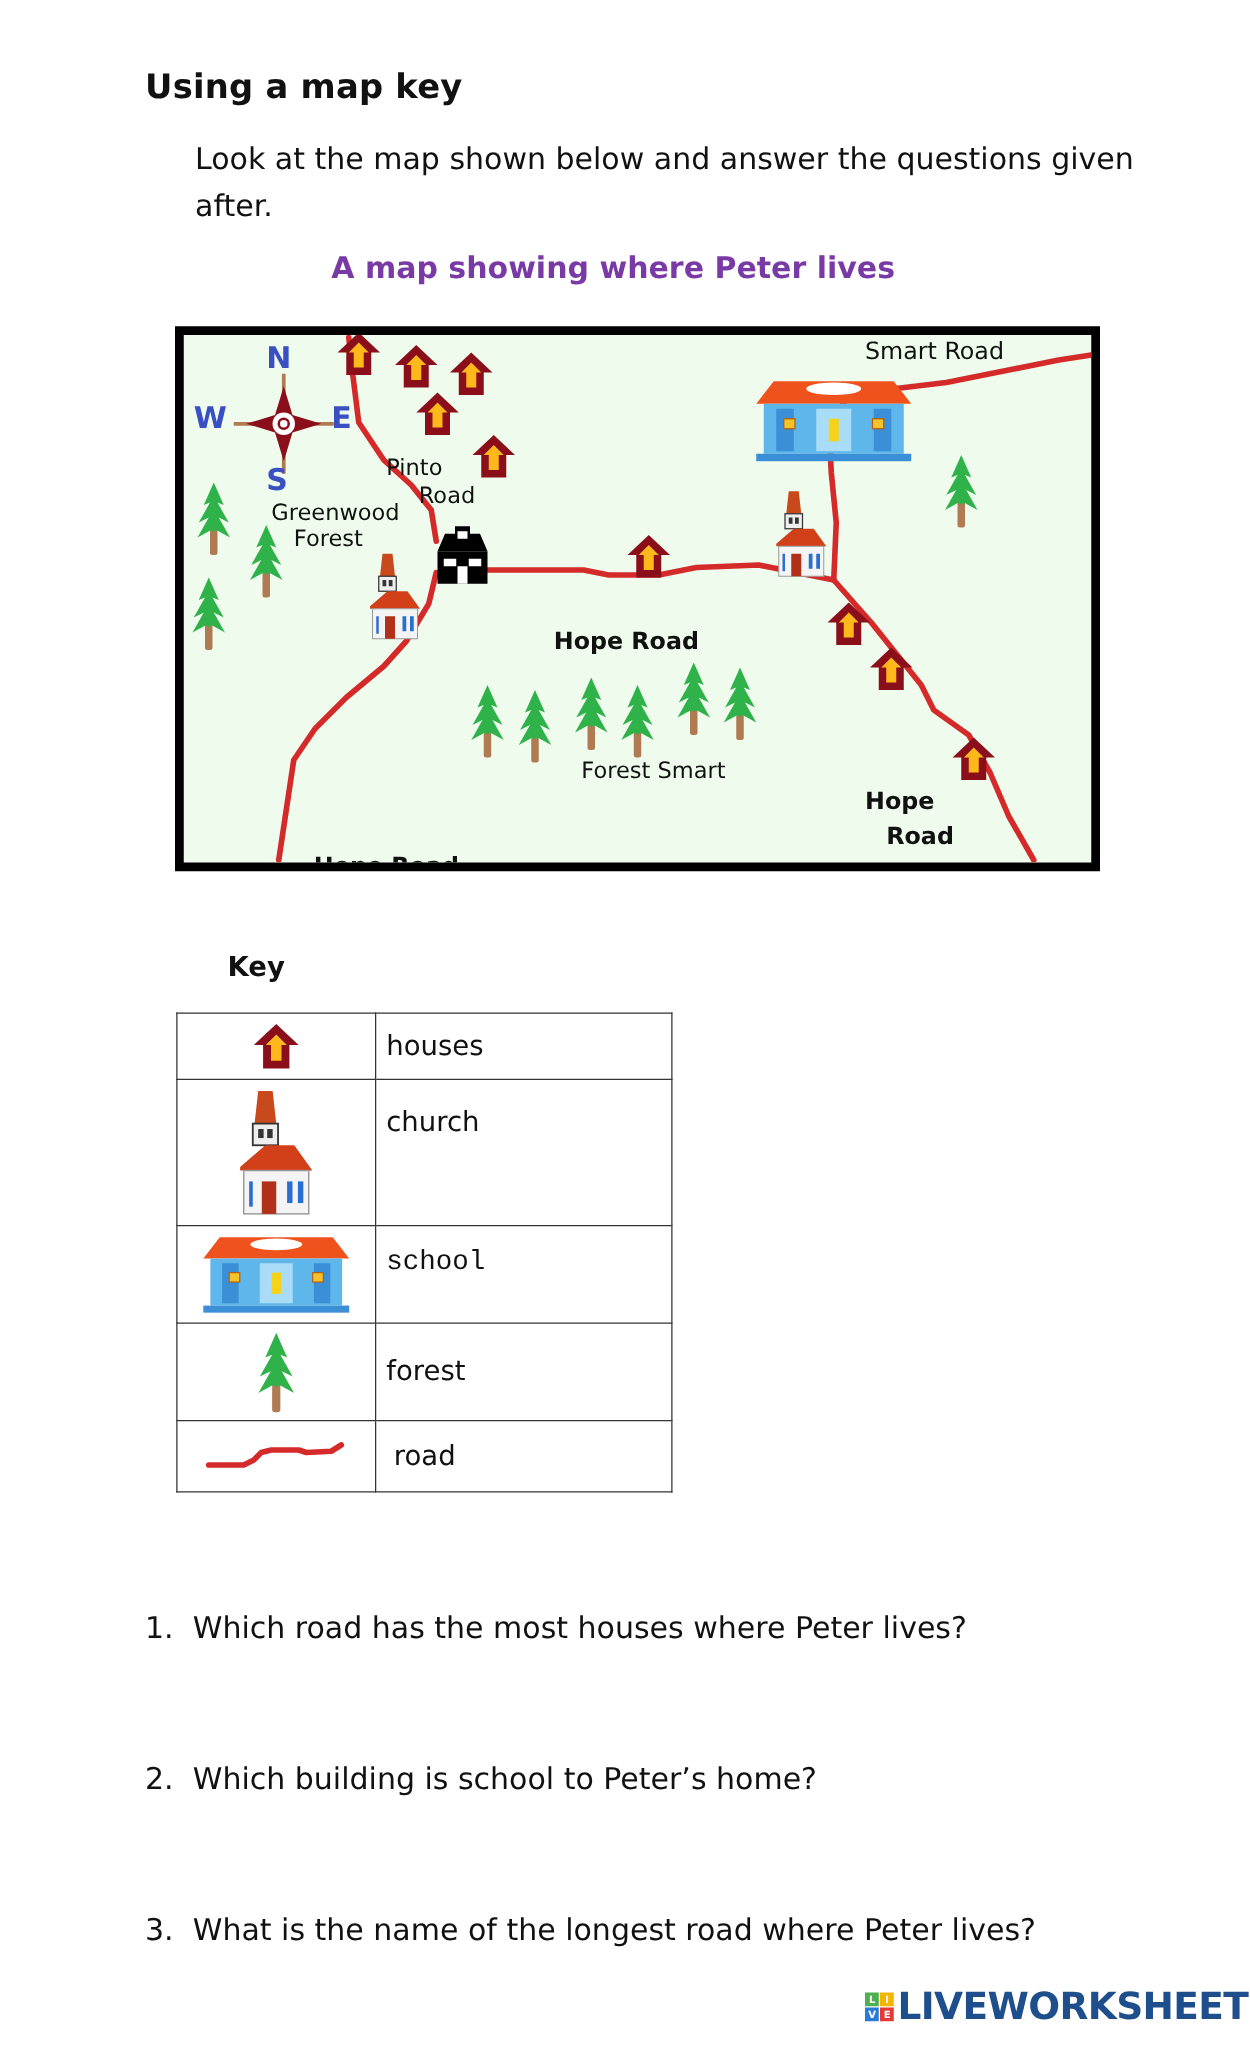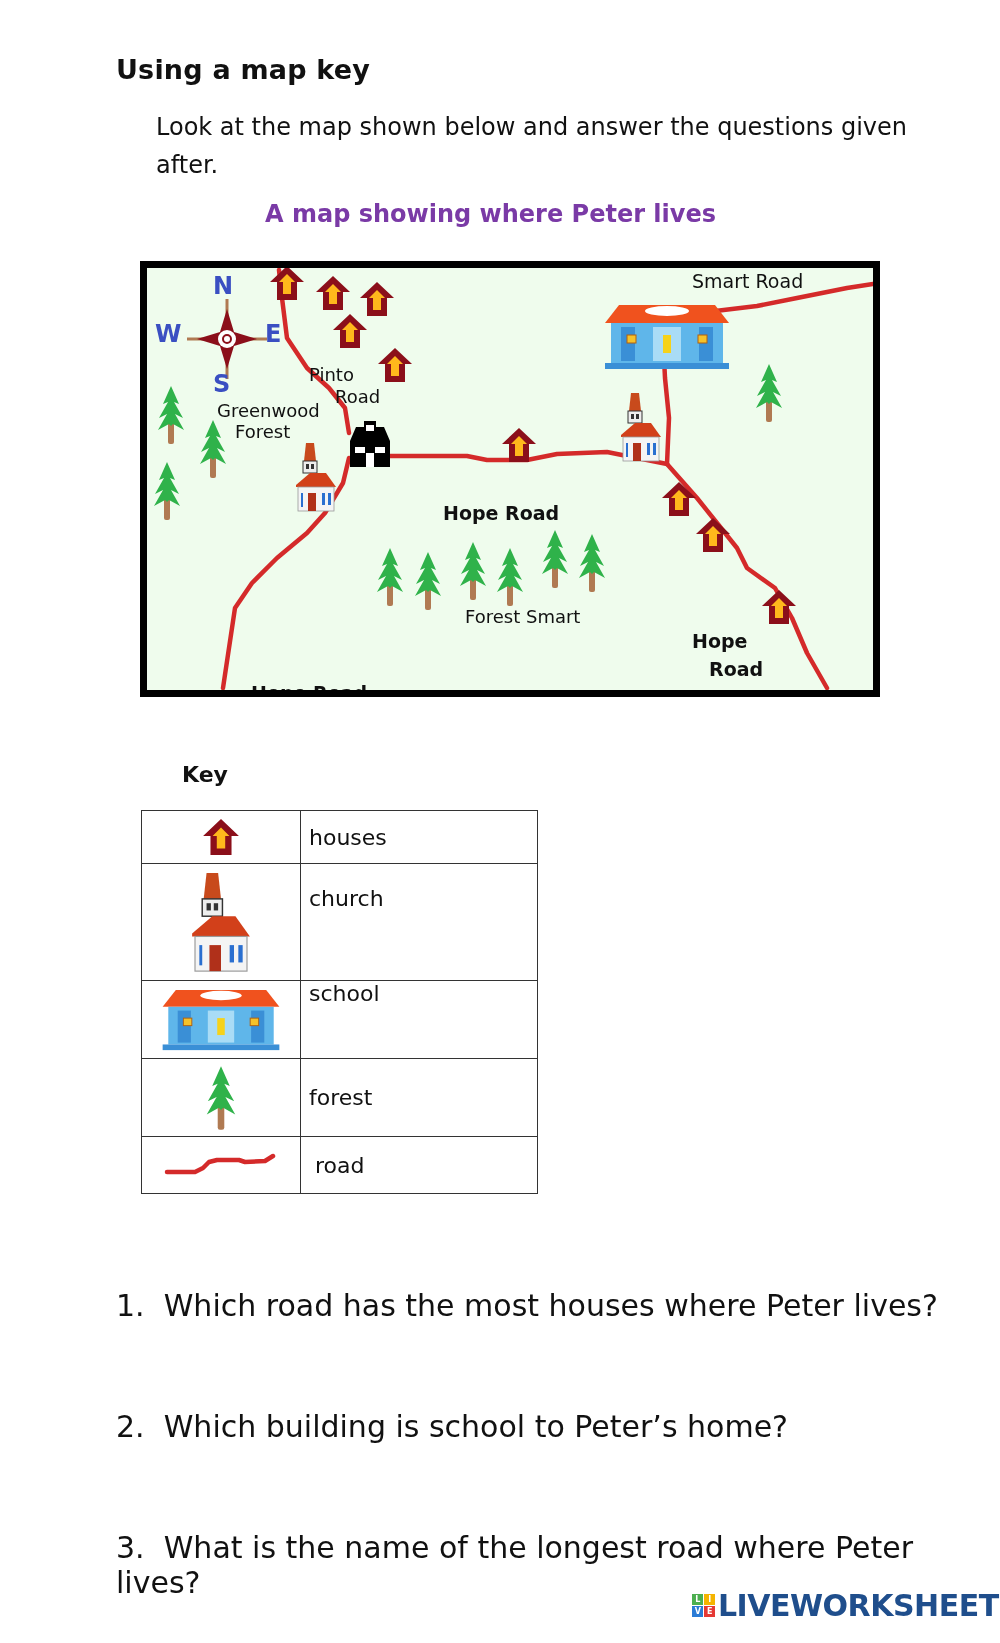--- a/index.html
+++ b/index.html
@@ -17,21 +17,21 @@
   .lbl.bold { font-weight:bold; font-size:19px;margin-top:36px; }
   .compass-letter { position:absolute; font-weight:bold; font-size:24px; color:#3a4fc2; }
 
   .key-title { left:182px; top:762px; font-size:22px; font-weight:bold; }
   table.key { position:absolute; left:141px; top:810px; border-collapse:collapse; }
   table.key td { border:1.5px solid #333; padding:0; vertical-align:middle; }
   table.key td.sym { width:158px; text-align:center; }
   table.key td.txt { width:222px; font-size:22px; padding-left:8px; }
   .sym svg { display:block; margin:0 auto; }
 
-  .q { left:116px; font-size:30px; }
+  .q { left:116px; font-size:24px; }
   .logo { left:692px; top:1588px; font-size:30px; font-weight:bold; color:#1f4e8c;
           font-family:"DejaVu Sans", sans-serif; letter-spacing:-0.5px; display:flex; align-items:center; }
   .logo-badge { display:grid; grid-template-columns:11px 11px; grid-template-rows:11px 11px; gap:1px; margin-right:3px; }
   .logo-badge span { font-size:8px; color:#fff; text-align:center; line-height:11px; font-weight:bold; }
 </style>
 </head>
 <body>
 
 <div class="abs title">Using a map key</div>
 <div class="abs intro">Look at the map shown below and answer the questions given after.</div>
@@ -188,21 +188,21 @@
         <rect x="-56" y="-16" width="112" height="40" fill="#5fb6ea"></rect>
         <rect x="-46" y="-12" width="14" height="34" fill="#3a8fd6"></rect>
         <rect x="-14" y="-12" width="28" height="34" fill="#a9dcf6"></rect>
         <rect x="32" y="-12" width="14" height="34" fill="#3a8fd6"></rect>
         <rect x="-40" y="-4" width="9" height="8" fill="#f6c22a" stroke="#b06010"></rect>
         <rect x="31" y="-4" width="9" height="8" fill="#f6c22a" stroke="#b06010"></rect>
         <rect x="-4" y="-4" width="8" height="18" fill="#f6d21a"></rect>
         <rect x="-62" y="24" width="124" height="6" fill="#3a8fd6"></rect>
       </svg>
     </td>
-    <td class="txt" style="vertical-align:top;padding-top:0;">school</td>
+    <td class="txt" style="vertical-align:top;padding-top:16px;font-family:Liberation Mono, monospace;">school</td>
   </tr>
   <tr style="height:78px;">
     <td class="sym">
       <svg width="40" height="68" viewBox="-15 -30 30 62">
         <rect x="-3" y="-10" width="6" height="40" fill="#b07a52" rx="2"></rect>
         <path d="M0,-28 L-8,-10 L-3,-12 L-12,4 L-4,0 L-13,16 L-2,10 L0,12 L2,10 L13,16 L4,0 L12,4 L3,-12 L8,-10 Z" fill="#2fb24a"></path>
       </svg>
     </td>
     <td class="txt">forest</td>
   </tr>

